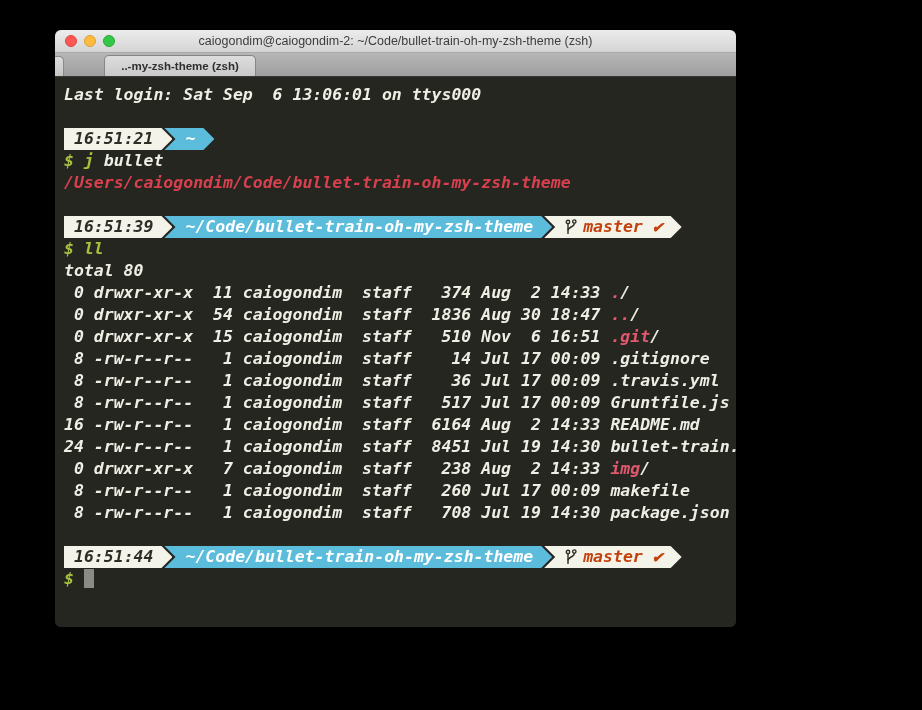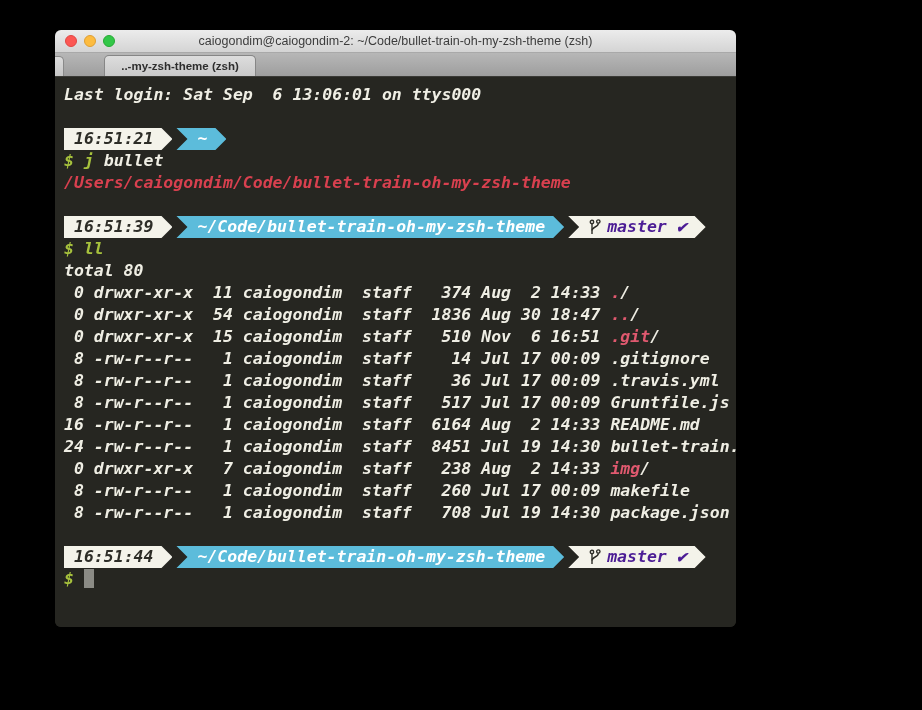--- a/index.html
+++ b/index.html
@@ -57,39 +57,39 @@
     cursor:text;
     font-style:italic;
   }
   .line { height:22px; line-height:22px; white-space:pre; }
   .line .pre { white-space:pre; }
   .red-text  { color:#d8404f; }
   .pink-text { color:#e0596f; }
   .green-text{ color:#a7c23d; }
 
   
-  .promptline { height:22px; line-height:22px; display:flex;gap:12px; }
+  .promptline { height:22px; line-height:22px; display:flex; }
   .seg {
     display:inline-block; height:22px; line-height:22px;
     position:relative; white-space:pre;
   }
   .seg.first {
     padding:0 19px 0 10px;
     clip-path:polygon(0 0, calc(100% - 11px) 0, 100% 50%, calc(100% - 11px) 100%, 0 100%);
   }
   .seg.next {
     margin-left:-8px; padding:0 19px 0 21px;
     clip-path:polygon(0 0, calc(100% - 11px) 0, 100% 50%, calc(100% - 11px) 100%, 0 100%, 11px 50%);
   }
   .promptline .seg:nth-child(1){ z-index:3; }
   .promptline .seg:nth-child(2){ z-index:2; }
   .promptline .seg:nth-child(3){ z-index:1; }
   .seg.time { background:#f4f3ea; color:#2d2d27; }
   .seg.dir  { background:#5cbcdb; color:#ffffff; }
-  .seg.git  { background:#f4f3ea; color:#4c1d95; }
+  .seg.git  { background:#f4f3ea; color:#c2410c; }
   .seg.git svg { vertical-align:-3px; margin-right:6px; }
 
   .cursor-block {
     display:inline-block; width:10px; height:19px; background:#8b8b85;
     vertical-align:text-bottom; margin-left:10px;
   }
 </style>
 </head>
 <body>
 

